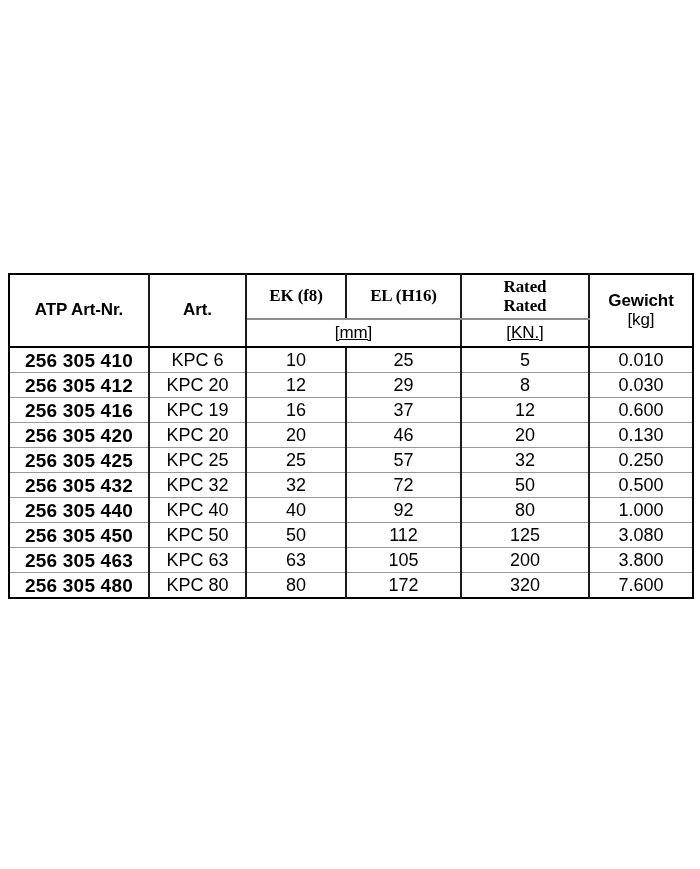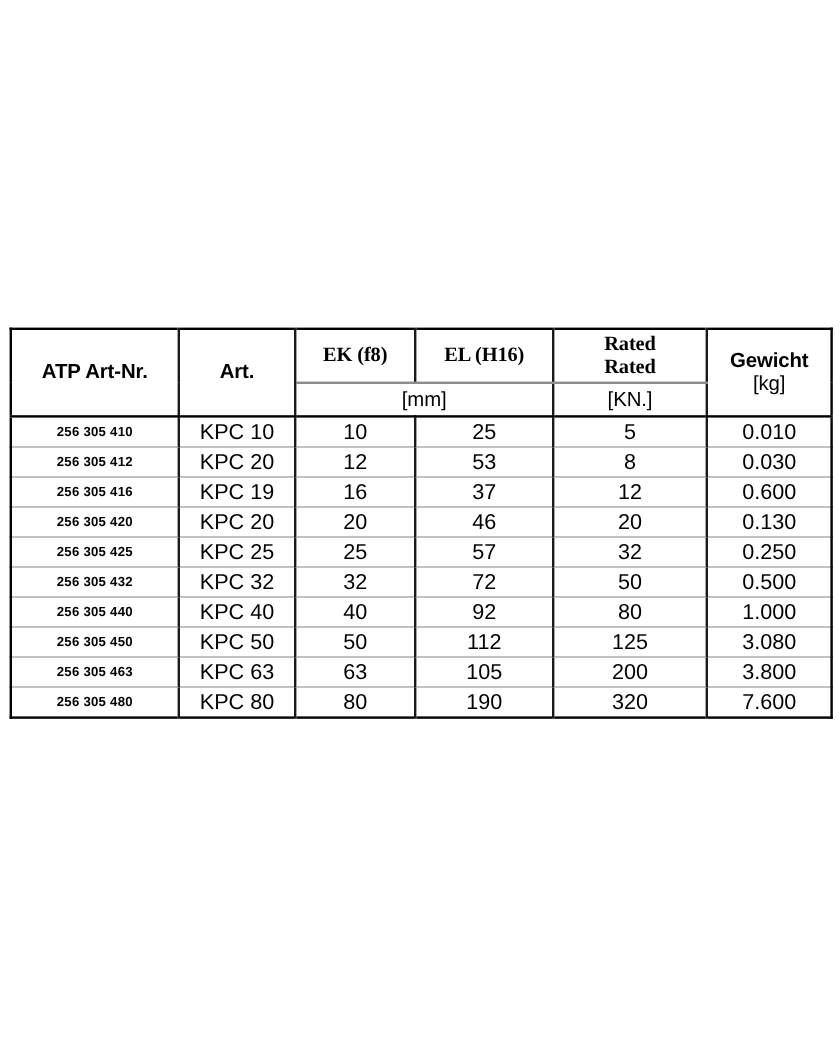--- a/index.html
+++ b/index.html
@@ -81,41 +81,42 @@
   }
 
   .unit-text {
     font-weight: normal;
     font-size: 17px;
   }
 
   
   thead tr.hdr-sub th {
     border-bottom: 2.5px solid #000000;
+    text-decoration: underline;
   }
   thead tr.hdr-top th.span-cell {
     
     border-bottom: 2.5px solid #000000;
     margin-top: 32px;
   }
 
   
   tbody td {
     height: 24px;
     font-size: 18px;
     font-weight: normal;
     line-height: 1;
     border-left: 2px solid #1a1a1a;
     border-right: 2px solid #1a1a1a;
     border-bottom: 1.5px solid #999999;
   }
   tbody td.first-col {
     border-left: none;
     font-weight: bold;
-    font-size: 11px;
+    font-size: 19px;
     letter-spacing: 0.2px;
   }
   tbody td.last-col {
     border-right: none;
   }
   tbody tr:last-child td {
     border-bottom: none;
   }
 </style>
 </head>
@@ -149,31 +150,31 @@
       </tr>
       <tr class="hdr-sub">
         <th class="unit-text" colspan="2">[mm]</th>
         <th class="unit-text">[KN.]</th>
       </tr>
     </thead>
 
     <tbody id="table-body">
         <tr>
           <td class="first-col">256 305 410</td>
-          <td>KPC 10</td>
+          <td>KPC 6</td>
           <td>10</td>
           <td>25</td>
           <td>5</td>
           <td class="last-col">0.010</td>
         </tr>
         <tr>
           <td class="first-col">256 305 412</td>
           <td>KPC 20</td>
           <td>12</td>
-          <td>53</td>
+          <td>29</td>
           <td>8</td>
           <td class="last-col">0.030</td>
         </tr>
         <tr>
           <td class="first-col">256 305 416</td>
           <td>KPC 19</td>
           <td>16</td>
           <td>37</td>
           <td>12</td>
           <td class="last-col">0.600</td>
@@ -223,19 +224,19 @@
           <td>KPC 63</td>
           <td>63</td>
           <td>105</td>
           <td>200</td>
           <td class="last-col">3.800</td>
         </tr>
         <tr>
           <td class="first-col">256 305 480</td>
           <td>KPC 80</td>
           <td>80</td>
-          <td>190</td>
+          <td>172</td>
           <td>320</td>
           <td class="last-col">7.600</td>
         </tr>
       </tbody>
   </table>
 </div>
 
 </body></html>

